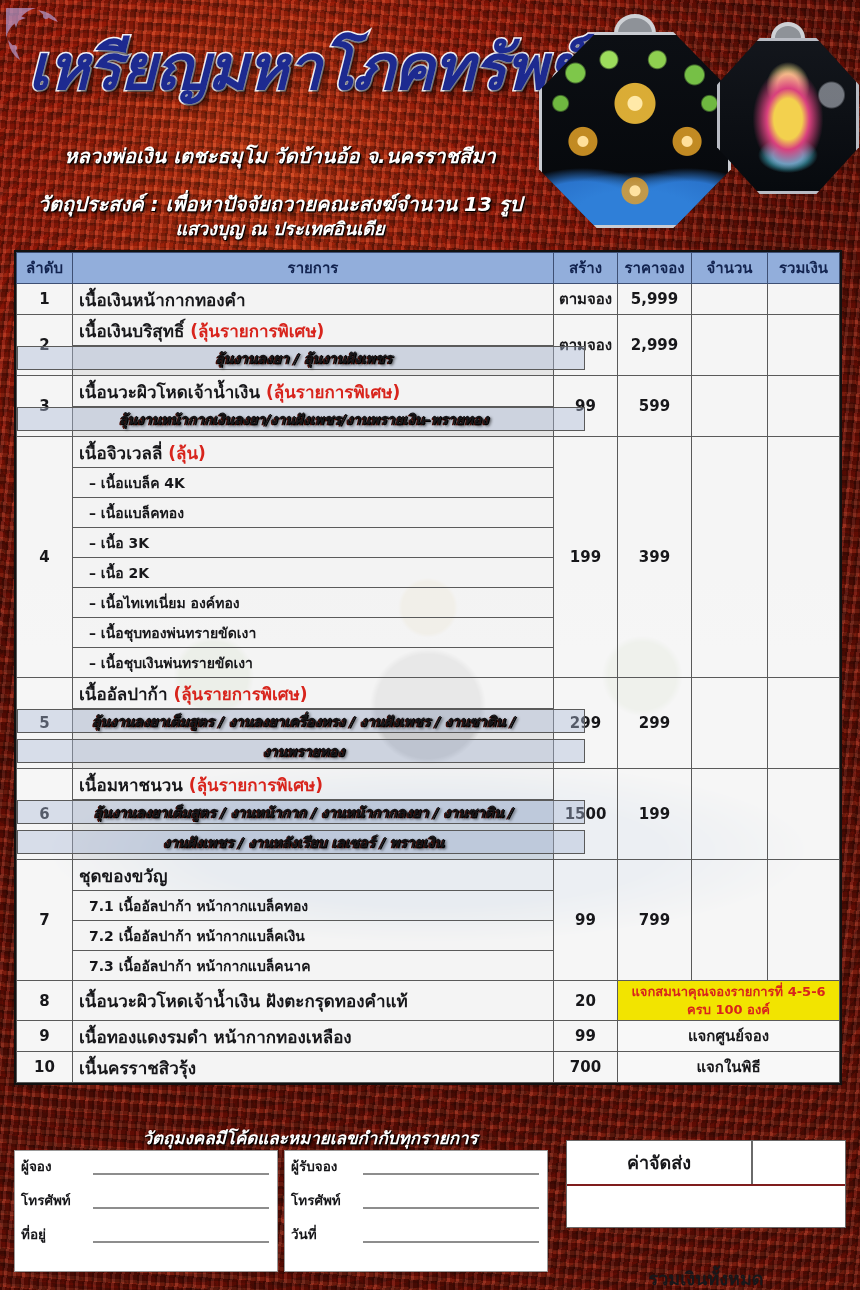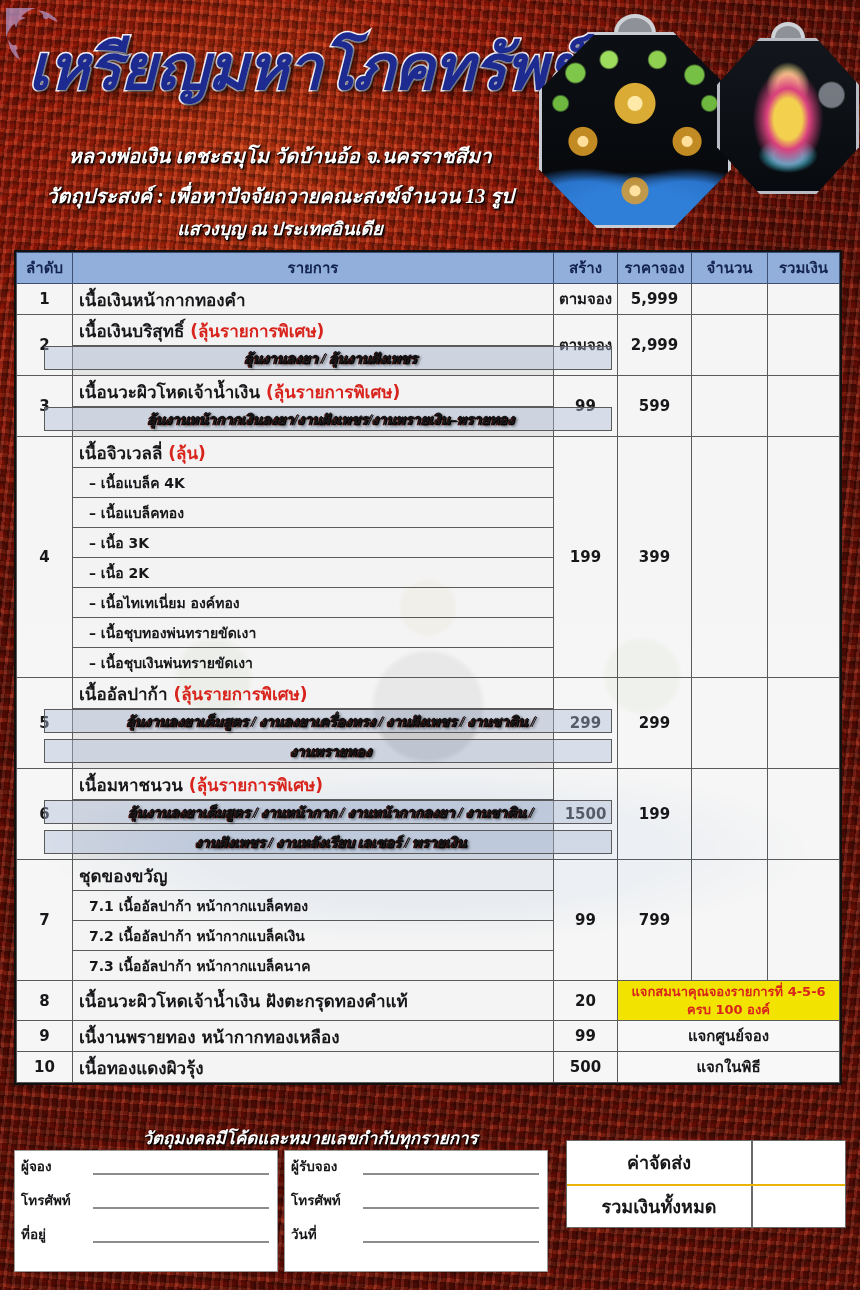--- a/index.html
+++ b/index.html
@@ -38,24 +38,23 @@
     color:#1d2a90;line-height:92px;white-space:nowrap;
     -webkit-text-stroke:3px #f2f2f8;
     paint-order:stroke fill;
     text-shadow:
        0 0 2px #fff, 2px 2px 0 rgba(0,0,0,.45), 4px 5px 6px rgba(0,0,0,.5);
   }
   .sub{
     position:absolute;left:0;width:560px;text-align:center;
     font-weight:bold;font-style:italic;color:#ffffff;white-space:nowrap;
     text-shadow:1px 1px 0 #000,-1px 1px 0 #4a0a00,2px 2px 3px rgba(0,0,0,.75);
-    font-family:Liberation Serif, serif;
   }
   #sub1{top:140px;font-size:20px;}
-  #sub2{top:180px;font-size:20px;}
+  #sub2{top:188px;font-size:20px;}
   #sub3{top:214px;font-size:18px;}
 
   
   .coin-wrap{position:absolute;}
   #coin1{left:540px;top:14px;width:190px;height:212px;}
   #coin2{left:718px;top:22px;width:140px;height:172px;}
   .loop{position:absolute;left:50%;transform:translateX(-50%);
         border-radius:50%;border:4px solid #cfd2d6;background:#8e9298;}
   #coin1 .loop{top:0;width:34px;height:30px;}
   #coin2 .loop{top:0;width:26px;height:24px;}
@@ -110,42 +109,42 @@
   .c-item{width:unset;}
   .c-made{width:64px;}
   .c-price{width:74px;}
   .c-qty{width:76px;}
   .c-total{width:72px;}
 
   td.no{text-align:center;font-size:15px;font-weight:bold;color:#17171a;background:rgba(255,255,255,.62);}
   td.item{padding:0 0 0 6px;font-size:17px;font-weight:bold;color:#17171a;background:rgba(255,255,255,.55);}
   td.num{text-align:center;font-size:15px;font-weight:bold;color:#17171a;background:rgba(255,255,255,.62);}
   td.blank{background:rgba(255,255,255,.62);}
-  td.sub{background:rgba(171,186,214,.42);padding:0 0 0 6px;font-size:14px;font-weight:bold;color:#17171a;margin-left:27px;}
+  td.sub{background:rgba(171,186,214,.42);padding:0 0 0 6px;font-size:14px;font-weight:bold;color:#17171a;}
   td.subplain{background:rgba(255,255,255,.55);padding:0 0 0 16px;font-size:14px;font-weight:bold;color:#17171a;}
   .hl{color:#d8241c;}
   .row-h{height:31px;}
   .row-h2{height:30px;}
   td.giveaway{background:rgba(255,255,255,.7);text-align:center;font-size:15px;font-weight:bold;color:#17171a;}
   td.yellow{background:#f2e400;text-align:center;color:#d8241c;font-weight:bold;font-size:13px;line-height:1.35;padding:2px 4px;}
 
   
   #footer{position:absolute;left:0;top:1118px;width:860px;height:172px;z-index:3;}
   #note{position:absolute;left:100px;top:6px;width:420px;text-align:center;
         font-size:17px;font-weight:bold;font-style:italic;color:#fff;white-space:nowrap;
         text-shadow:1px 1px 0 #000,-1px 1px 0 #3a0800,2px 2px 3px rgba(0,0,0,.8);}
   .formbox{position:absolute;background:#fff;border:1px solid #9a9a9a;}
   #form1{left:14px;top:32px;width:262px;height:120px;}
   #form2{left:284px;top:32px;width:262px;height:120px;}
   .frow{position:relative;height:34px;}
   .flabel{position:absolute;left:6px;top:4px;font-size:13.5px;font-weight:bold;color:#17171a;white-space:nowrap;}
   .fline{position:absolute;left:78px;right:8px;top:22px;border-bottom:2px solid #8d8d8d;}
   #totals{position:absolute;left:566px;top:22px;width:278px;height:86px;background:#fff;border:1px solid #6a6a6a;}
   #totals .trow{display:flex;height:43px;box-sizing:border-box;}
-  #totals .trow+.trow{border-top:2px solid #eab308;}
+  #totals .trow+.trow{border-top:2px solid #7f1d1d;flex-direction:column;}
   #totals .tlabel{flex:0 0 184px;display:flex;align-items:center;justify-content:center;
                   font-size:18px;font-weight:bold;color:#17171a;border-radius:10px;}
   #totals .tval{flex:1;border-left:2px solid #6a6a6a;}
 </style>
 </head>
 <body>
 
 <div id="bg"></div>
 
 <div id="header">
@@ -310,28 +309,28 @@
           <td class="subplain">7.3 เนื้ออัลปาก้า หน้ากากแบล็คนาค</td>
         </tr>
         <tr class="row-h">
           <td class="no" rowspan="1">8</td>
           <td class="item">เนื้อนวะผิวโหดเจ้าน้ำเงิน ฝังตะกรุดทองคำแท้</td>
           <td class="num" rowspan="1">20</td>
           <td class="yellow" colspan="3" rowspan="1">แจกสมนาคุณจองรายการที่ 4-5-6<br>ครบ 100 องค์</td>
         </tr>
         <tr class="row-h">
           <td class="no" rowspan="1">9</td>
-          <td class="item">เนื้งานพรายทอง หน้ากากทองเหลือง</td>
+          <td class="item">เนื้อทองแดงรมดำ หน้ากากทองเหลือง</td>
           <td class="num" rowspan="1">99</td>
           <td class="giveaway" colspan="3" rowspan="1">แจกศูนย์จอง</td>
         </tr>
         <tr class="row-h">
           <td class="no" rowspan="1">10</td>
-          <td class="item">เนื้อทองแดงผิวรุ้ง</td>
-          <td class="num" rowspan="1">500</td>
+          <td class="item">เนื้นครราชสิวรุ้ง</td>
+          <td class="num" rowspan="1">700</td>
           <td class="giveaway" colspan="3" rowspan="1">แจกในพิธี</td>
         </tr>
       </tbody>
   </table>
 </div>
 
 <div id="footer">
   <div id="note">วัตถุมงคลมีโค้ดและหมายเลขกำกับทุกรายการ</div>
 
   <div class="formbox" id="form1">

